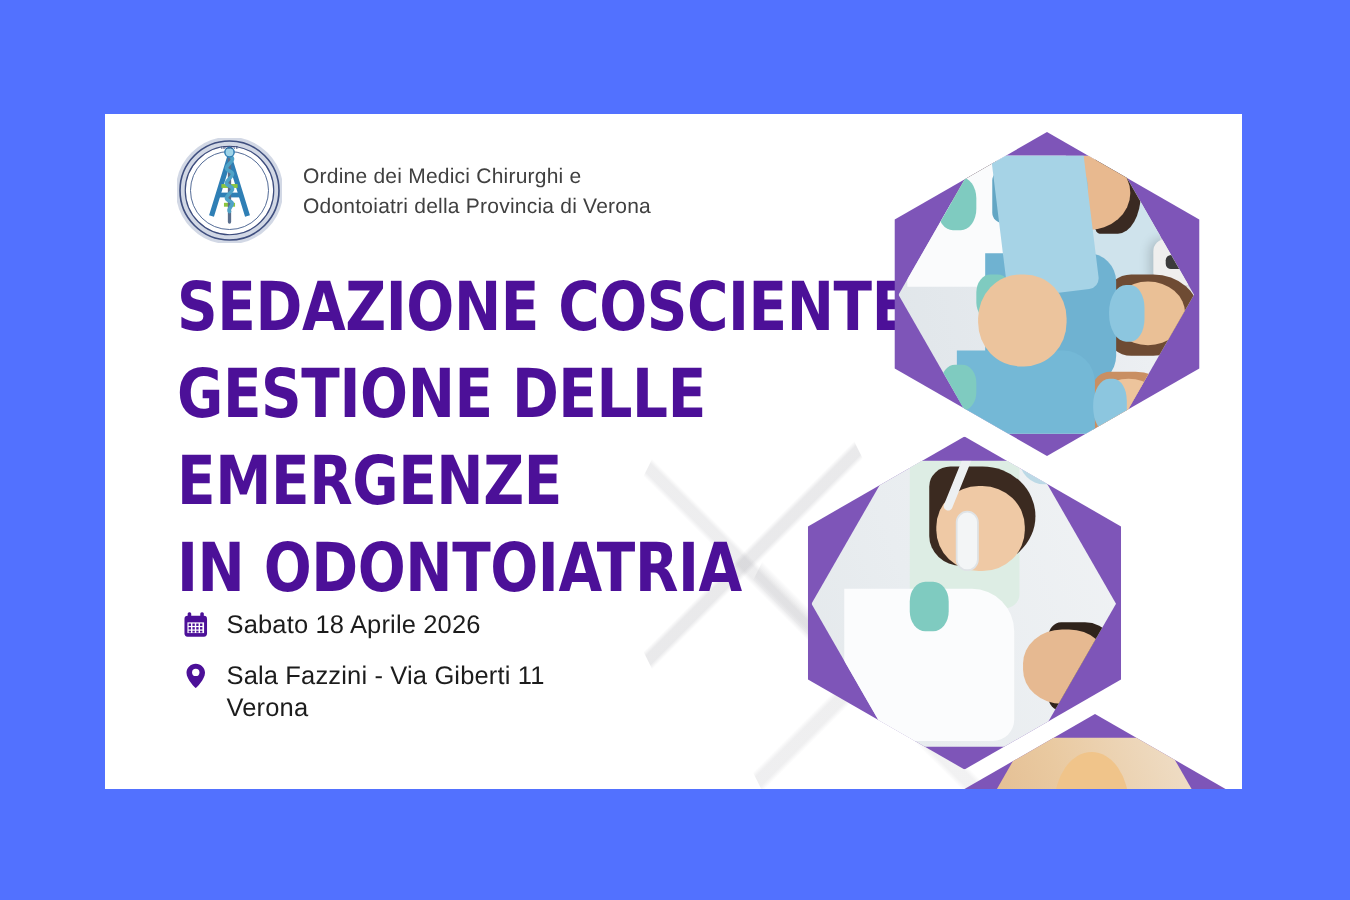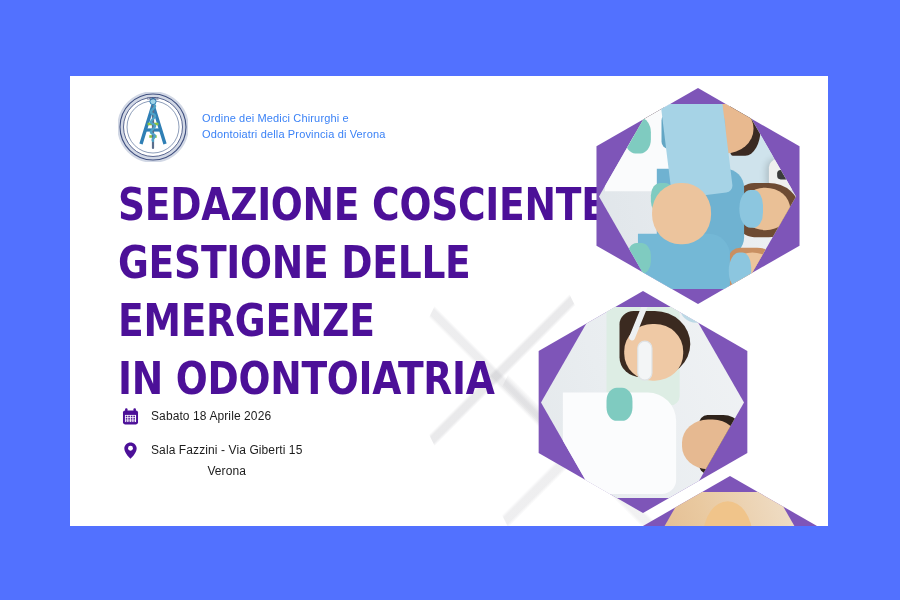--- a/index.html
+++ b/index.html
@@ -34,21 +34,21 @@
           border:none;
           background:
             linear-gradient(135deg, transparent 46%, rgba(120,120,130,.12) 47%, rgba(120,120,130,.12) 49%, transparent 50%),
             linear-gradient(45deg, transparent 46%, rgba(120,120,130,.10) 47%, rgba(120,120,130,.10) 49%, transparent 50%);
   }
 
   
   #header { position:absolute; left:48px; top:16px; display:flex; align-items:center; gap:14px; }
   #logo { width:70px; height:70px; flex:0 0 70px; position:relative; }
   #org-text {
-    font-size:11px; line-height:1.45; color:#3b82f6;
+    font-size:14px; line-height:1.45; color:#404040;
     letter-spacing:.15px; white-space:pre-line;
   }
 
   
   #title-block { position:absolute; left:48px; top:100px; }
   .title-line {
     font-family:"Liberation Sans Narrow","DejaVu Sans Condensed","Liberation Sans", sans-serif;
     font-weight:bold;
     font-size:45px;
     line-height:58px;
@@ -56,21 +56,21 @@
     letter-spacing:-0.3px;
     transform:scaleX(.93);
     transform-origin:left center;
     white-space:nowrap;
   }
 
   
   #info-block { position:absolute; left:48px; top:330px; }
   .info-row { display:flex; align-items:flex-start; gap:9px; margin-bottom:13px; }
   .info-icon { width:24px; flex:0 0 24px; display:flex; justify-content:center; padding-top:1px; }
-  .info-text { font-size:12px; line-height:21px; color:#1c1c1c; white-space:pre-line; letter-spacing:.1px;text-align:center; }
+  .info-text { font-size:17px; line-height:21px; color:#1c1c1c; white-space:pre-line; letter-spacing:.1px; }
 
   
   .hex {
     position:absolute;
     clip-path:polygon(27% 3%,73% 3%,100% 50%,73% 97%,27% 97%,0% 50%);
     transform:rotate(90deg);
     background:#7E55B8;
     display:flex; align-items:center; justify-content:center;
   }
   .hex-inner {
@@ -217,21 +217,21 @@
     </div>
 
 
     <div class="info-row">
       <span class="info-icon">
         <svg width="19" height="19" viewBox="0 0 24 24">
           <path d="M12 1.8 c-4.3 0 -7.8 3.4 -7.8 7.6 c0 5.9 7.8 13 7.8 13 s7.8 -7.1 7.8 -13 c0 -4.2 -3.5 -7.6 -7.8 -7.6 z" fill="#4C1098"></path>
           <circle cx="12" cy="9.2" r="3.1" fill="#ffffff"></circle>
         </svg>
       </span>
-      <span class="info-text">Sala Fazzini - Via Giberti 15
+      <span class="info-text">Sala Fazzini - Via Giberti 11
 Verona</span>
     </div>
   </div>
 
   <div class="hex" id="hex1">
     <div class="hex-inner">
       <div class="scene p1">
         <div class="lamp"></div>
         <div class="head d1-hair"></div>
           <div class="head d1-head"></div>

